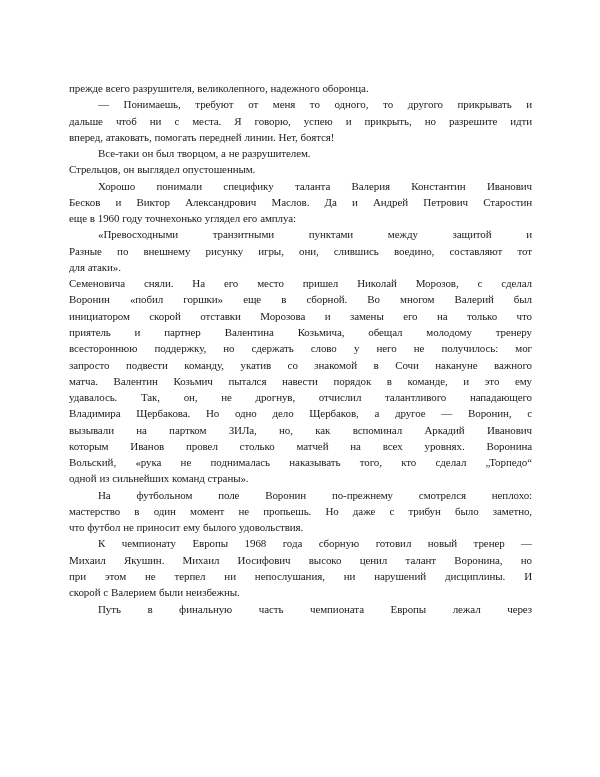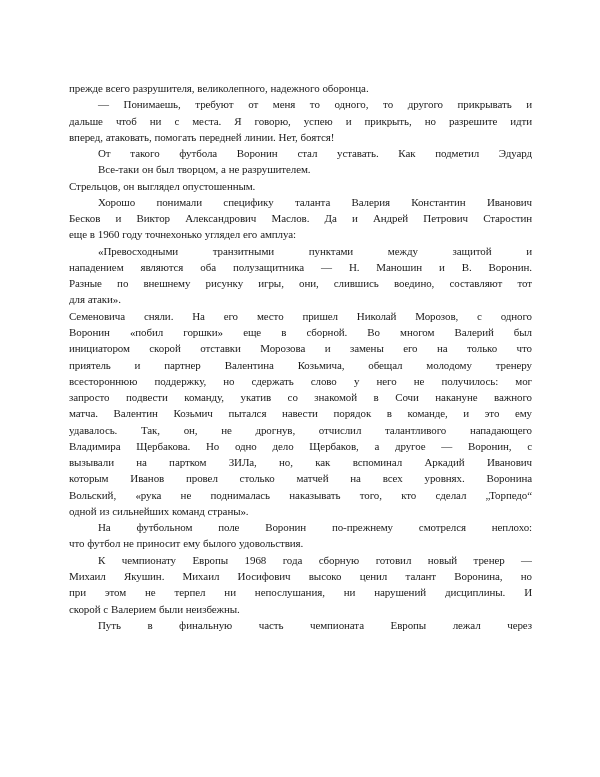--- a/index.html
+++ b/index.html
@@ -44,44 +44,43 @@
 </style>
 </head>
 <body style="background: rgb(255, 255, 255); color: rgb(27, 27, 27);">
 
 <div class="page">
   <div class="text-block" id="text-block">
       <div class="line last">прежде всего разрушителя, великолепного, надежного оборонца.</div>
       <div class="line indent">— Понимаешь, требуют от меня то одного, то другого прикрывать и</div>
       <div class="line">дальше чтоб ни с места. Я говорю, успею и прикрыть, но разрешите идти</div>
       <div class="line last">вперед, атаковать, помогать передней линии. Нет, боятся!</div>
-      <div class="line indent">От такого футбола Воронин стал уставать. Как подметил Эдуард</div>
       <div class="line indent last">Все-таки он был творцом, а не разрушителем.</div>
       <div class="line last">Стрельцов, он выглядел опустошенным.</div>
       <div class="line indent">Хорошо понимали специфику таланта Валерия Константин Иванович</div>
       <div class="line">Бесков и Виктор Александрович Маслов. Да и Андрей Петрович Старостин</div>
       <div class="line last">еще в 1960 году точнехонько углядел его амплуа:</div>
       <div class="line indent">«Превосходными транзитными пунктами между защитой и</div>
-      <div class="line">нападением являются оба полузащитника — Н. Маношин и В. Воронин.</div>
       <div class="line">Разные по внешнему рисунку игры, они, слившись воедино, составляют тот</div>
       <div class="line last">для атаки».</div>
-      <div class="line">Семеновича сняли. На его место пришел Николай Морозов, с одного</div>
+      <div class="line">Семеновича сняли. На его место пришел Николай Морозов, с сделал</div>
       <div class="line">Воронин «побил горшки» еще в сборной. Во многом Валерий был</div>
       <div class="line">инициатором скорой отставки Морозова и замены его на только что</div>
       <div class="line">приятель и партнер Валентина Козьмича, обещал молодому тренеру</div>
       <div class="line">всестороннюю поддержку, но сдержать слово у него не получилось: мог</div>
       <div class="line">запросто подвести команду, укатив со знакомой в Сочи накануне важного</div>
       <div class="line">матча. Валентин Козьмич пытался навести порядок в команде, и это ему</div>
       <div class="line">удавалось. Так, он, не дрогнув, отчислил талантливого нападающего</div>
       <div class="line">Владимира Щербакова. Но одно дело Щербаков, а другое — Воронин, с</div>
       <div class="line">вызывали на партком ЗИЛа, но, как вспоминал Аркадий Иванович</div>
       <div class="line">которым Иванов провел столько матчей на всех уровнях. Воронина</div>
       <div class="line">Вольский, «рука не поднималась наказывать того, кто сделал „Торпедо“</div>
       <div class="line last">одной из сильнейших команд страны».</div>
       <div class="line indent">На футбольном поле Воронин по-прежнему смотрелся неплохо:</div>
+      <div class="line">мастерство в один момент не пропьешь. Но даже с трибун было заметно,</div>
       <div class="line last">что футбол не приносит ему былого удовольствия.</div>
       <div class="line indent">К чемпионату Европы 1968 года сборную готовил новый тренер —</div>
       <div class="line">Михаил Якушин. Михаил Иосифович высоко ценил талант Воронина, но</div>
       <div class="line">при этом не терпел ни непослушания, ни нарушений дисциплины. И</div>
       <div class="line last">скорой с Валерием были неизбежны.</div>
       <div class="line indent">Путь в финальную часть чемпионата Европы лежал через</div>
     </div>
 </div>
 
 </body></html>

